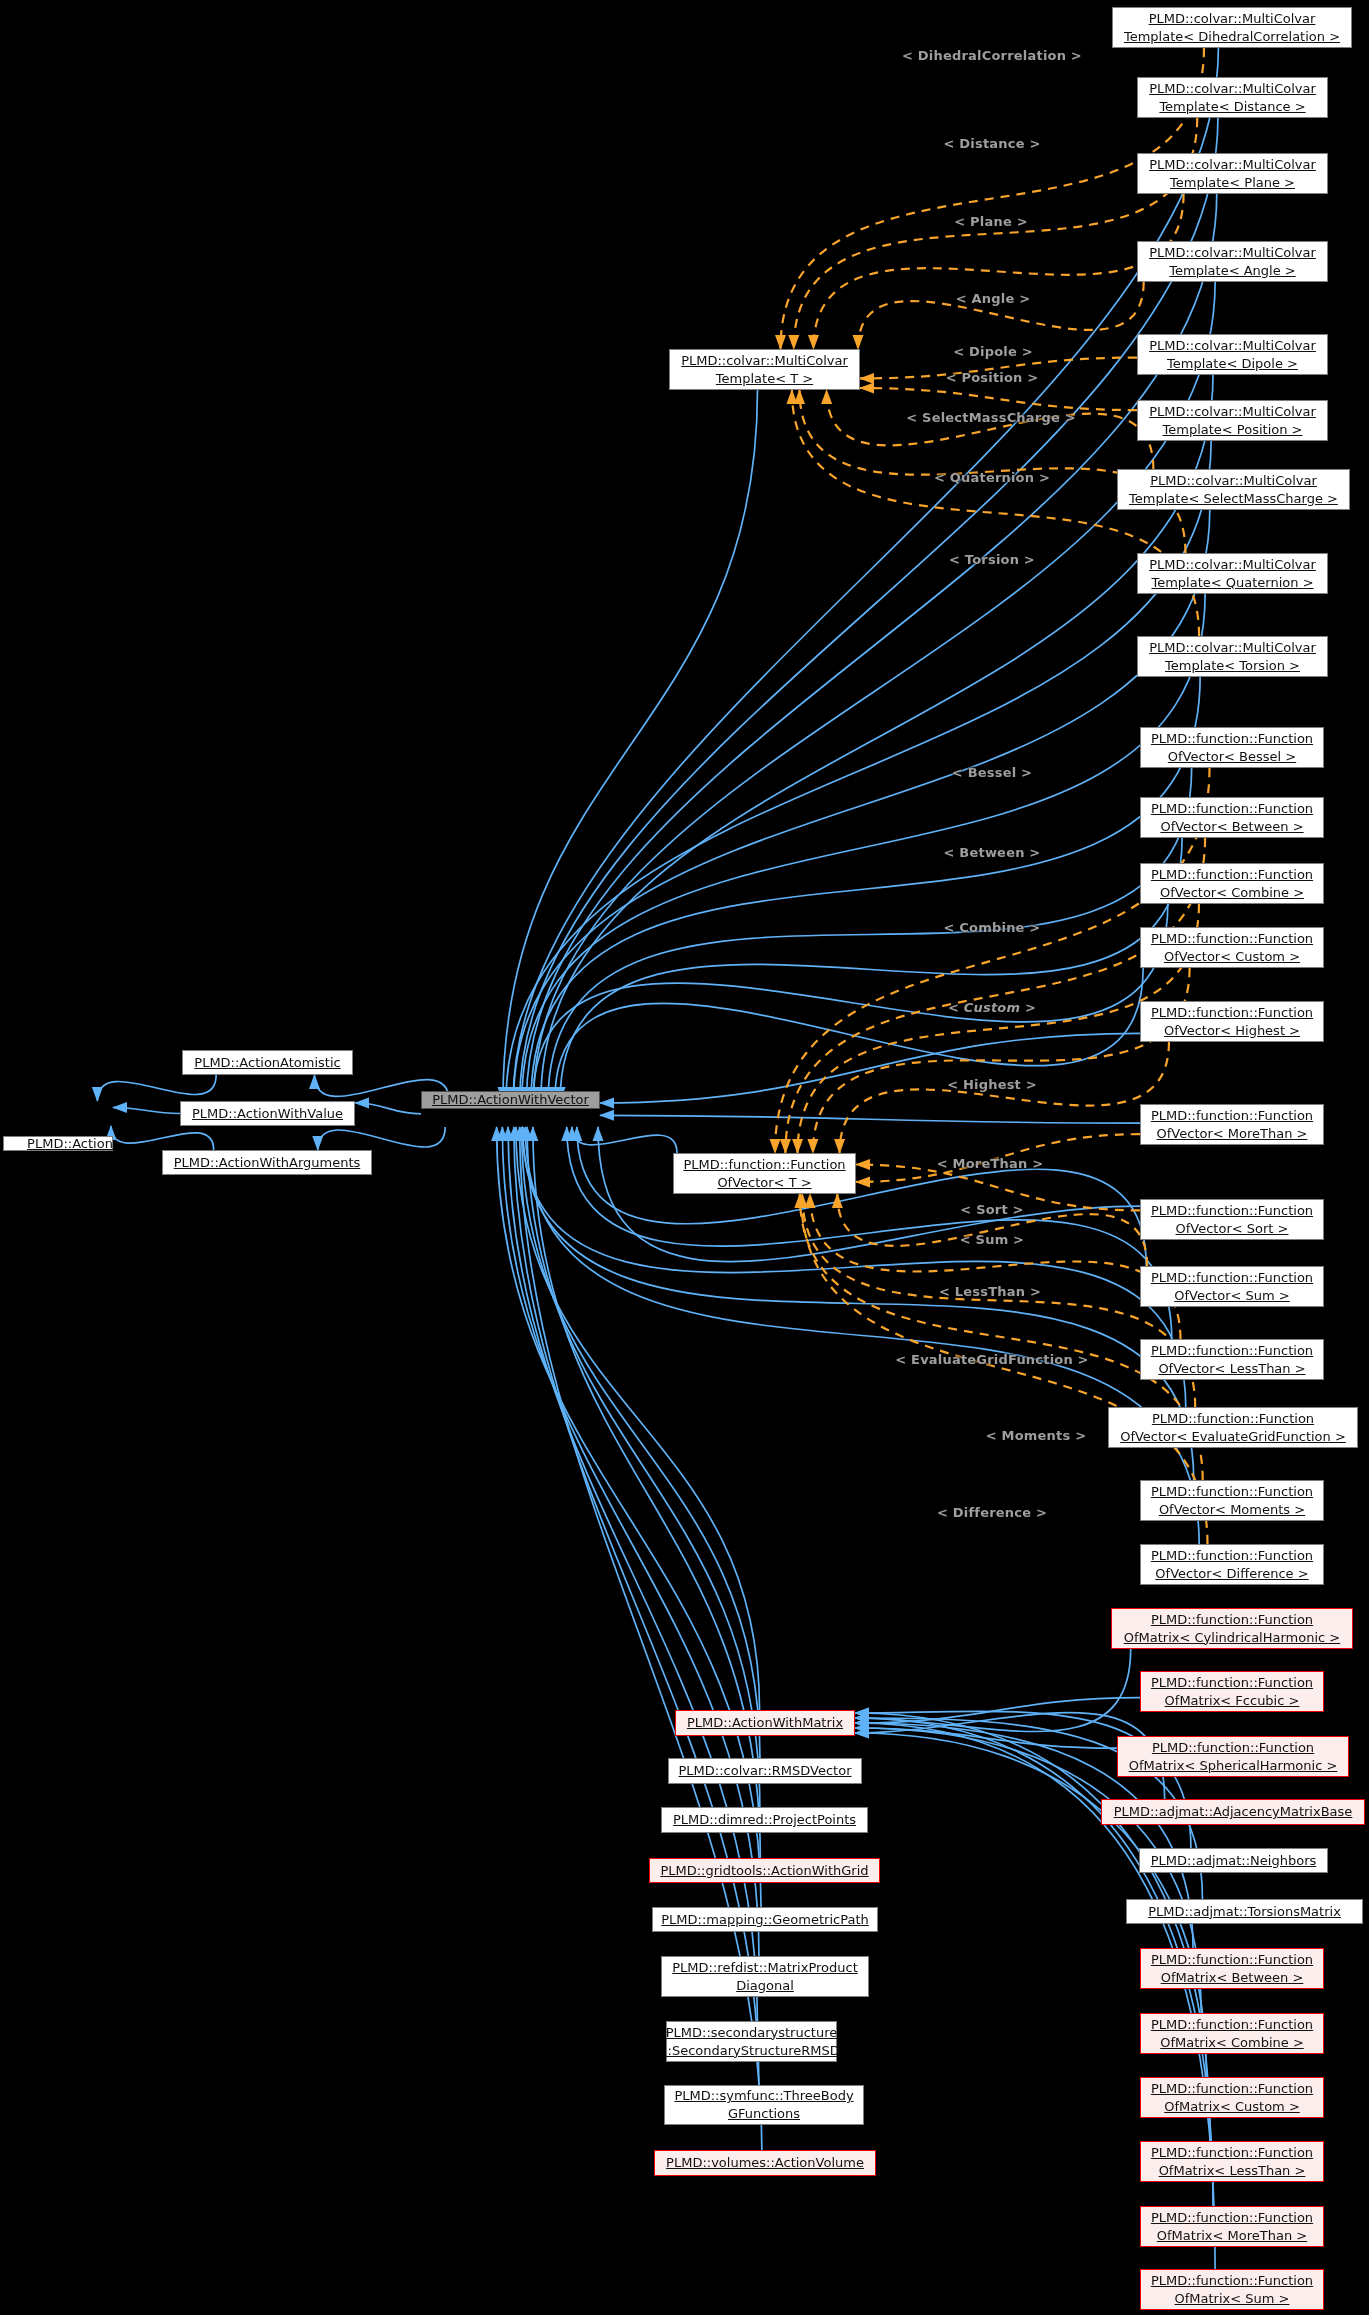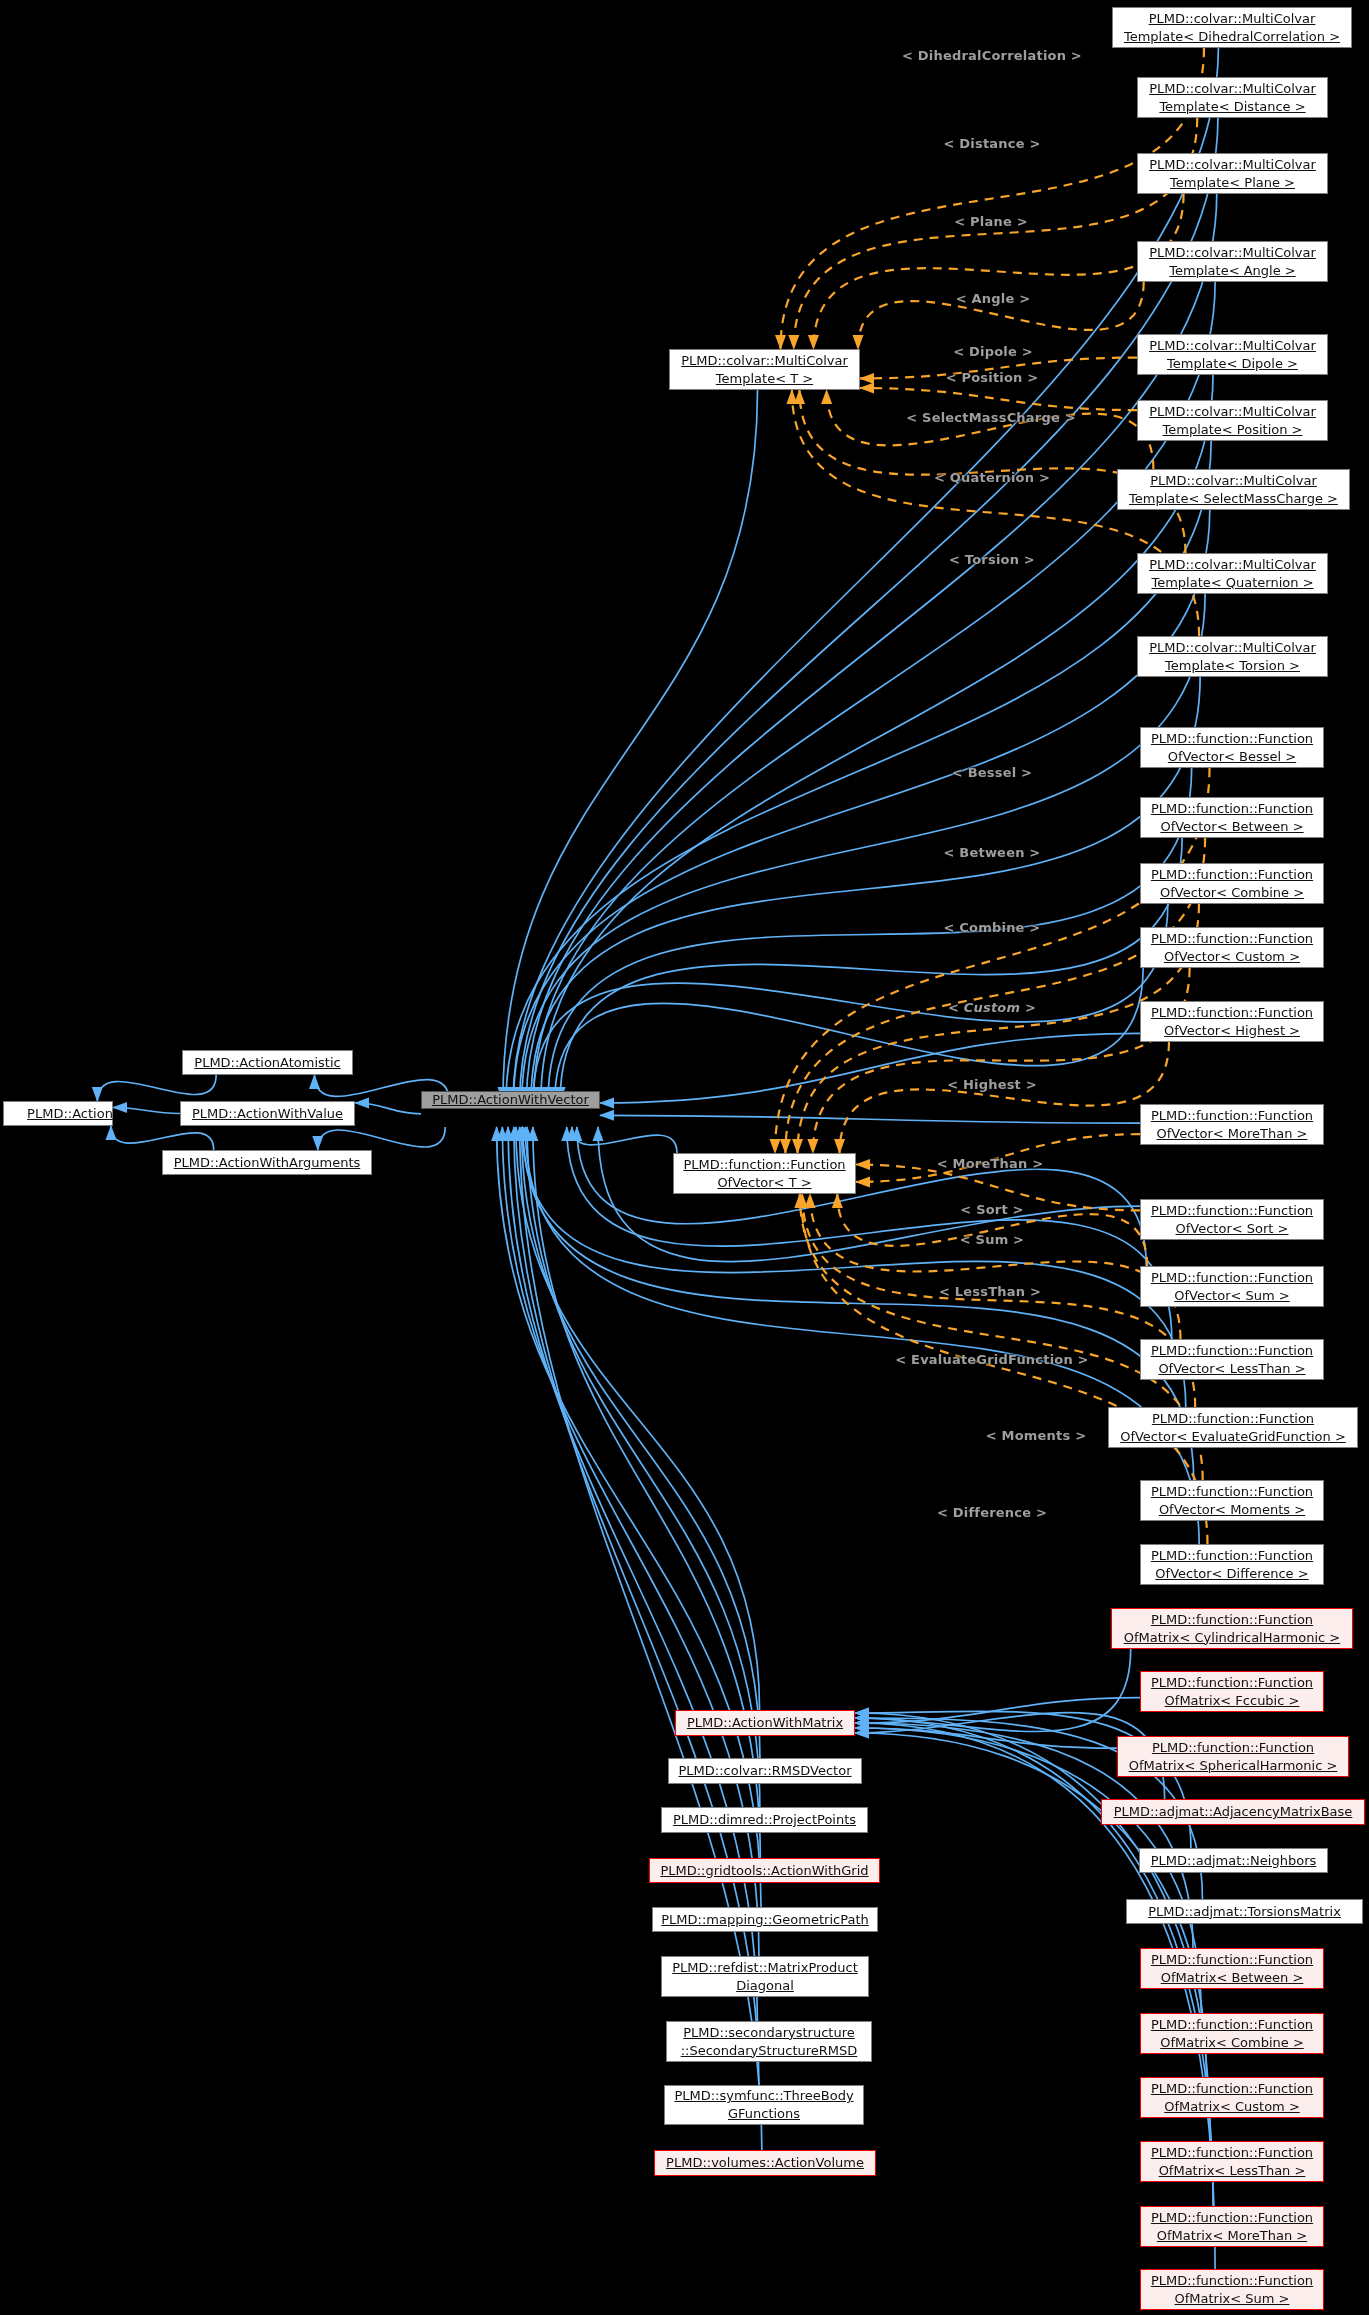--- a/index.html
+++ b/index.html
@@ -98,21 +98,21 @@
       <path d="M1189.5940265486727,968 C1189.5940265486727,1156.8493449621135 812.9059734513274,964.1506550378865 812.9059734513274,1153" fill="none" stroke="#f9a42b" stroke-width="2.2" stroke-dasharray="9,7" marker-end="url(#arrow-template)"></path>
       <path d="M1168.9490131578948,1042 C1168.9490131578948,1198.418899425547 839.5509868421052,996.5811005744531 839.5509868421052,1153" fill="none" stroke="#f9a42b" stroke-width="2.2" stroke-dasharray="9,7" marker-end="url(#arrow-template)"></path>
       <path d="M1140,1134.1427807486632 C1010.404944255569,1134.1427807486632 985.595055744431,1181.9096256684493 856,1181.9096256684493" fill="none" stroke="#f9a42b" stroke-width="2.2" stroke-dasharray="9,7" marker-end="url(#arrow-template)"></path>
       <path d="M1140,1210.4475935828877 C1010.5384438553833,1210.4475935828877 985.4615561446167,1164.5032085561497 856,1164.5032085561497" fill="none" stroke="#f9a42b" stroke-width="2.2" stroke-dasharray="9,7" marker-end="url(#arrow-template)"></path>
       <path d="M1147.1880530973451,1266 C1147.1880530973451,1122.841143337017 837.3119469026549,1337.158856662983 837.3119469026549,1194" fill="none" stroke="#f9a42b" stroke-width="2.2" stroke-dasharray="9,7" marker-end="url(#arrow-template)"></path>
       <path d="M1180.4744623655913,1339 C1180.4744623655913,1159.9828927686403 810.0255376344086,1373.0171072313597 810.0255376344086,1194" fill="none" stroke="#f9a42b" stroke-width="2.2" stroke-dasharray="9,7" marker-end="url(#arrow-template)"></path>
       <path d="M1195.1879921259842,1407 C1195.1879921259842,1205.8945322774753 802.3120078740158,1395.1054677225247 802.3120078740158,1194" fill="none" stroke="#f9a42b" stroke-width="2.2" stroke-dasharray="9,7" marker-end="url(#arrow-template)"></path>
       <path d="M1202.6918960244648,1480 C1202.6918960244648,1257.6656833642535 799.8081039755351,1416.3343166357465 799.8081039755351,1194" fill="none" stroke="#f9a42b" stroke-width="2.2" stroke-dasharray="9,7" marker-end="url(#arrow-template)"></path>
       <path d="M1207.4891304347825,1544 C1207.4891304347825,1302.62016083917 801.0108695652174,1435.37983916083 801.0108695652174,1194" fill="none" stroke="#f9a42b" stroke-width="2.2" stroke-dasharray="9,7" marker-end="url(#arrow-template)"></path>
     </svg>
-<div class="node plain" style="left: 3px; top: 1101px; width: 110px; height: 25px; padding-left: 24px;">
+<div class="node plain" style="left: 3px; top: 1136px; width: 110px; height: 15px; padding-left: 24px;">
       <span>PLMD::Action</span>
     </div>
     <div class="node plain" style="left: 182px; top: 1050px; width: 171px; height: 25px;">
       <span>PLMD::ActionAtomistic</span>
     </div>
     <div class="node plain" style="left: 180px; top: 1101px; width: 175px; height: 25px;">
       <span>PLMD::ActionWithValue</span>
     </div>
     <div class="node plain" style="left: 162px; top: 1150px; width: 210px; height: 25px;">
       <span>PLMD::ActionWithArguments</span>
@@ -269,21 +269,21 @@
     <div class="node red" style="left: 649px; top: 1858px; width: 231px; height: 25px;">
       <span>PLMD::gridtools::ActionWithGrid</span>
     </div>
     <div class="node plain" style="left: 652px; top: 1907px; width: 226px; height: 25px;">
       <span>PLMD::mapping::GeometricPath</span>
     </div>
     <div class="node plain" style="left: 661px; top: 1956px; width: 208px; height: 41px;">
       <span>PLMD::refdist::MatrixProduct</span>
       <span>Diagonal</span>
     </div>
-    <div class="node plain" style="left: 666px; top: 2021px; width: 206px; height: 41px;">
+    <div class="node plain" style="left: 666px; top: 2021px; width: 171px; height: 41px;">
       <span>PLMD::secondarystructure</span>
       <span>::SecondaryStructureRMSD</span>
     </div>
     <div class="node plain" style="left: 664px; top: 2085px; width: 200px; height: 40px;">
       <span>PLMD::symfunc::ThreeBody</span>
       <span>GFunctions</span>
     </div>
     <div class="node red" style="left: 654px; top: 2150px; width: 222px; height: 26px;">
       <span>PLMD::volumes::ActionVolume</span>
     </div>

